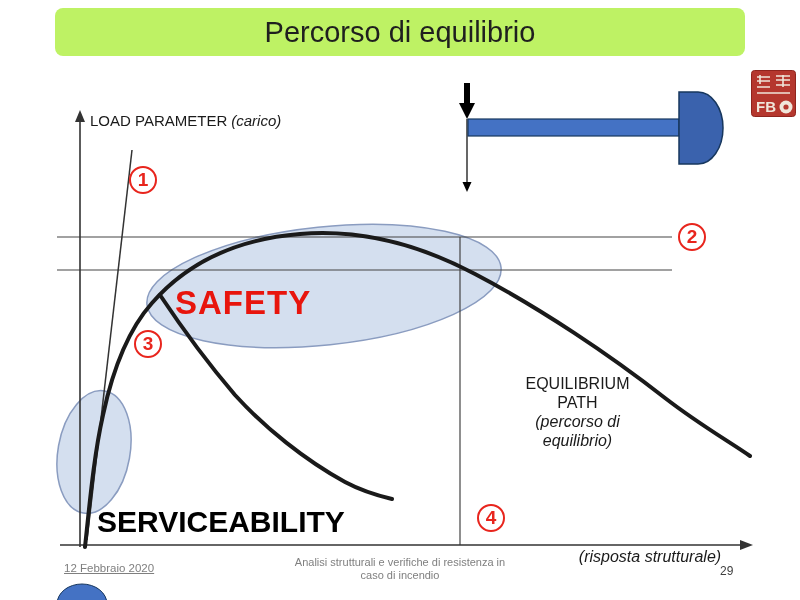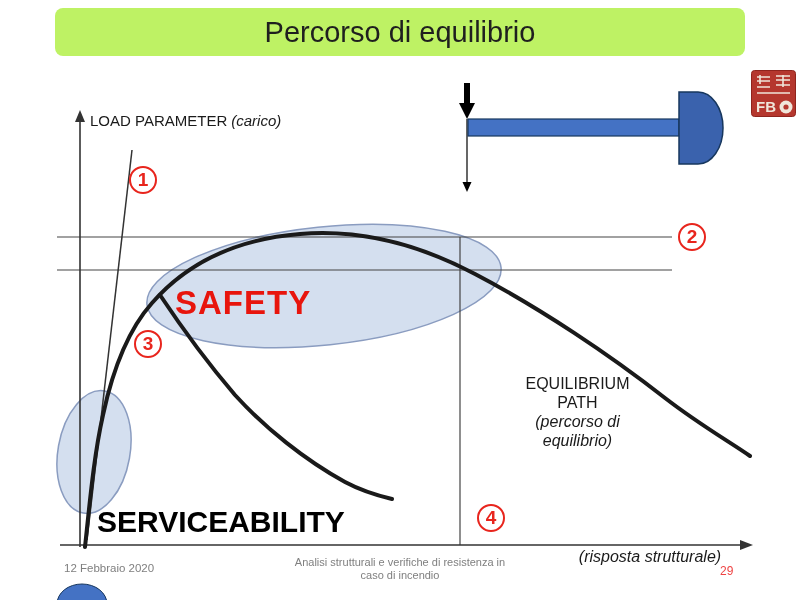--- a/index.html
+++ b/index.html
@@ -57,26 +57,26 @@
     width:28px; height:28px; border:2px solid #e8251d; border-radius:50%;
     color:#e8251d; display:flex; align-items:center; justify-content:center;
     font-size:19px; font-weight:bold; z-index:2; background:transparent;
   }
   .marker-1 { left:129px; top:166px; }
   .marker-2 { left:678px; top:223px; }
   .marker-3 { left:134px; top:330px; }
   .marker-4 { left:477px; top:504px; }
 
   
-  .footer-date { left:64px; top:562px; font-size:11.5px; color:#7f7f7f; z-index:2; }
+  .footer-date { left:64px; top:562px; font-size:11.5px; color:#7f7f7f; z-index:2;text-decoration:underline; }
   .footer-caption {
     left:250px; top:556px; width:300px; text-align:center;
     font-size:11px; line-height:13px; color:#7f7f7f; z-index:2;
   }
-  .footer-page { left:720px; top:564px; font-size:12px; color:#ef4444; z-index:2; }
+  .footer-page { left:720px; top:564px; font-size:12px; color:#404040; z-index:2; }
 </style>
 </head>
 <body>
 
 <div class="abs title-bar">
   <span class="title-text">Percorso di equilibrio</span>
 </div>
 
 <div class="abs seal">
   <svg width="45" height="47" viewBox="0 0 45 47">

